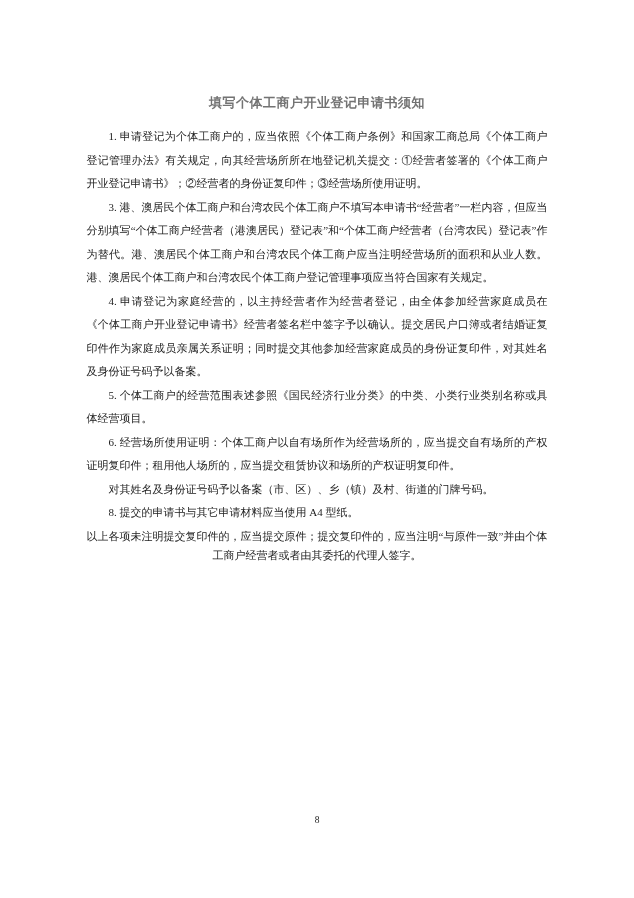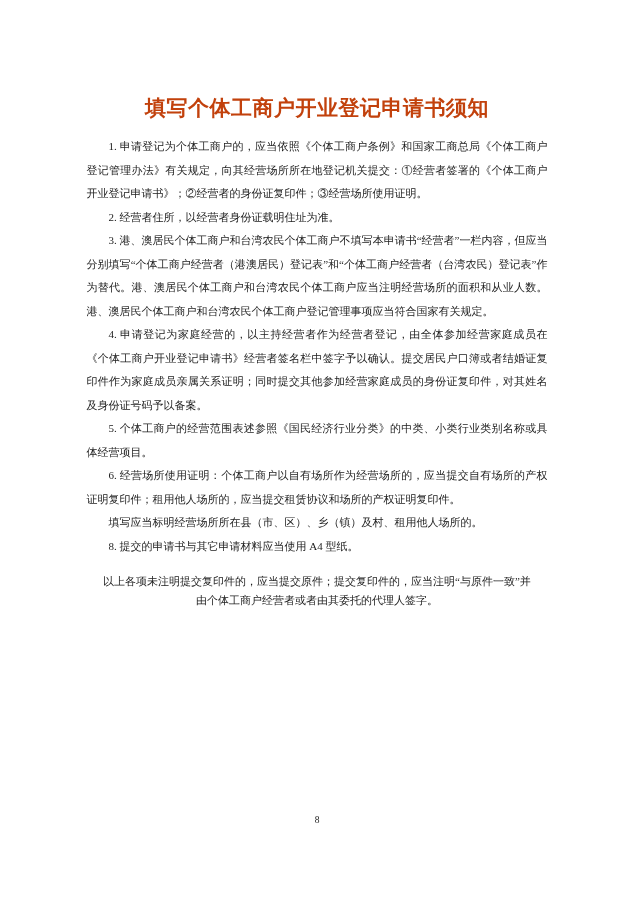--- a/index.html
+++ b/index.html
@@ -17,40 +17,40 @@
   }
   .page {
     position: absolute;
     inset: 0;
     background: #ffffff;
     overflow: hidden;
   }
   .title {
     font-family: "Liberation Sans", "DejaVu Sans", sans-serif;
     font-weight: bold;
-    font-size: 21px;
+    font-size: 13px;
     text-align: center;
     margin: 94px 0 13px 0;
     letter-spacing: 0.5px;
-    color: #c2410c;
+    color: #737373;
   }
   .content {
     width: 461px;
     margin: 0 auto;
     font-size: 11px;
     line-height: 23.5px;
     text-align: justify;
     text-justify: inter-ideograph;
   }
   .para {
     margin: 0;
     text-indent: 2em;
   }
   .note {
-    margin: 12px;
+    margin: 0;
     padding-top: 2px;
     text-indent: 0;
     text-align: center;
     line-height: 19px;
   }
   .page-number {
     position: absolute;
     left: 0;
     right: 0;
     top: 815px;
@@ -60,24 +60,23 @@
   }
 </style>
 </head>
 <body>
 
 <div class="page">
   <h1 class="title">填写个体工商户开业登记申请书须知</h1>
 
   <div class="content">
     <p class="para">1. 申请登记为个体工商户的，应当依照《个体工商户条例》和国家工商总局《个体工商户登记管理办法》有关规定，向其经营场所所在地登记机关提交：①经营者签署的《个体工商户开业登记申请书》；②经营者的身份证复印件；③经营场所使用证明。</p>
-    <p class="para">2. 经营者住所，以经营者身份证载明住址为准。</p>
     <p class="para">3. 港、澳居民个体工商户和台湾农民个体工商户不填写本申请书“经营者”一栏内容，但应当分别填写“个体工商户经营者（港澳居民）登记表”和“个体工商户经营者（台湾农民）登记表”作为替代。港、澳居民个体工商户和台湾农民个体工商户应当注明经营场所的面积和从业人数。港、澳居民个体工商户和台湾农民个体工商户登记管理事项应当符合国家有关规定。</p>
     <p class="para">4. 申请登记为家庭经营的，以主持经营者作为经营者登记，由全体参加经营家庭成员在《个体工商户开业登记申请书》经营者签名栏中签字予以确认。提交居民户口簿或者结婚证复印件作为家庭成员亲属关系证明；同时提交其他参加经营家庭成员的身份证复印件，对其姓名及身份证号码予以备案。</p>
     <p class="para">5. 个体工商户的经营范围表述参照《国民经济行业分类》的中类、小类行业类别名称或具体经营项目。</p>
     <p class="para">6. 经营场所使用证明：个体工商户以自有场所作为经营场所的，应当提交自有场所的产权证明复印件；租用他人场所的，应当提交租赁协议和场所的产权证明复印件。</p>
-    <p class="para">填写应当标明经营场所所在县（市、区）、乡（镇）及村、租用他人场所的。</p>
+    <p class="para">对其姓名及身份证号码予以备案（市、区）、乡（镇）及村、街道的门牌号码。</p>
     <p class="para">8. 提交的申请书与其它申请材料应当使用 A4 型纸。</p>
     <p class="note">以上各项未注明提交复印件的，应当提交原件；提交复印件的，应当注明“与原件一致”并由个体工商户经营者或者由其委托的代理人签字。</p>
   </div>
 
   <div class="page-number">8</div>
 </div>
 
 </body></html>

